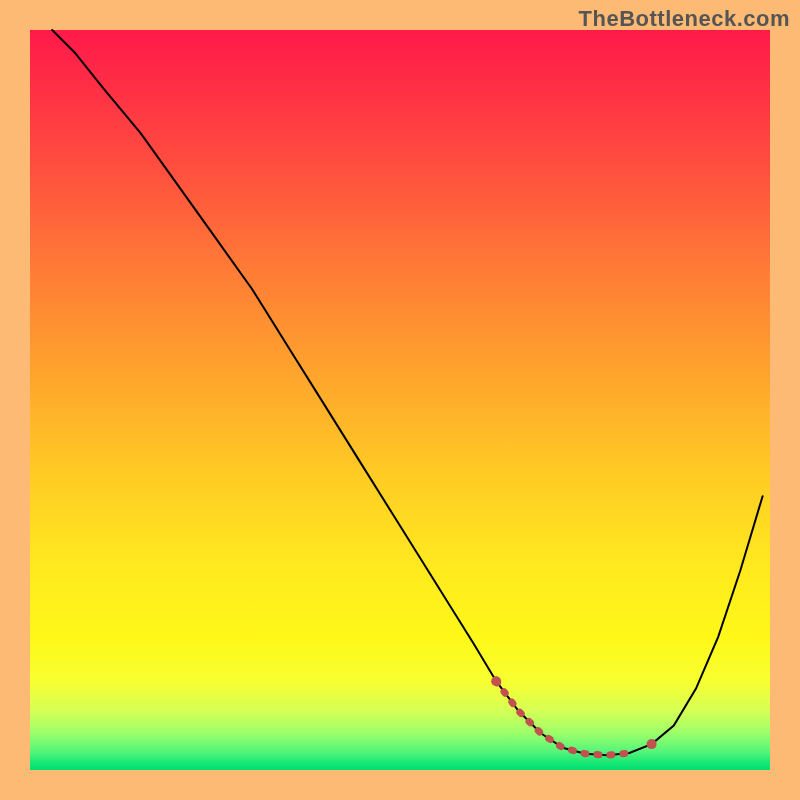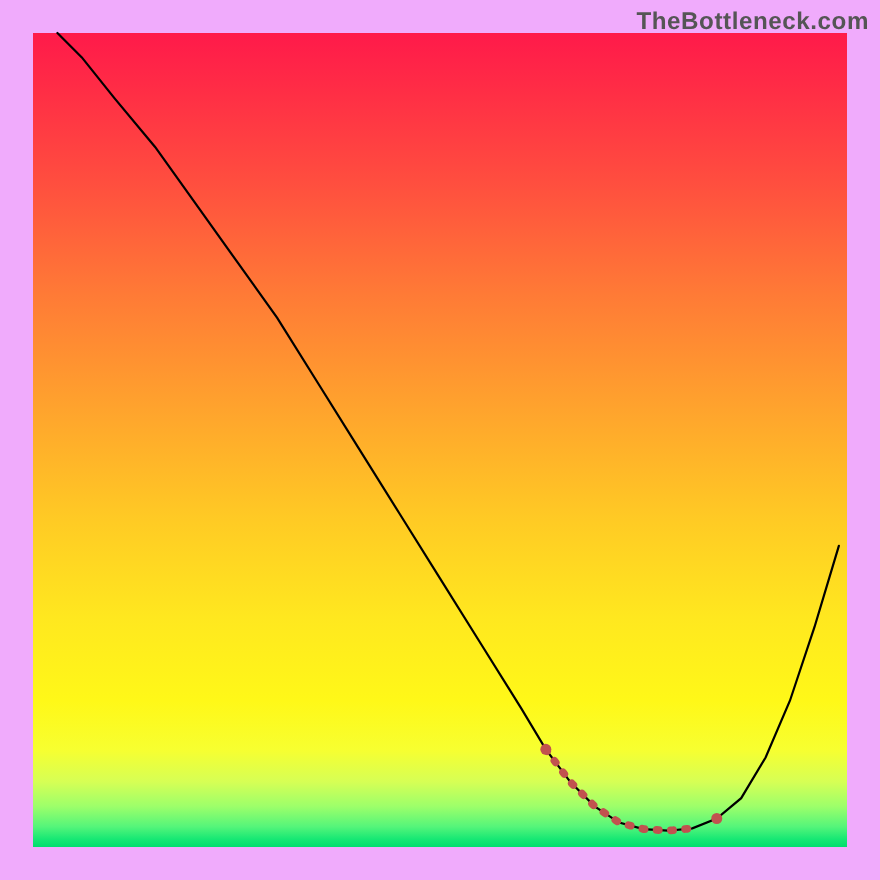--- a/index.html
+++ b/index.html
@@ -1,21 +1,21 @@
 <!DOCTYPE html>
 <html><head>
 <meta charset="utf-8">
 <style>
   * { margin: 0; padding: 0; box-sizing: border-box; }
   html, body { width: 800px; height: 800px; overflow: hidden; background: #000; }
   .stage {
     position: relative;
     width: 800px;
     height: 800px;
-    background: #f0abfc;
+    background: #fdba74;
   }
   .watermark {
     position: absolute;
     top: 6px;
     right: 10px;
     font-family: Arial, Helvetica, sans-serif;
     font-size: 22px;
     font-weight: 600;
     color: #555;
     letter-spacing: 0.5px;

